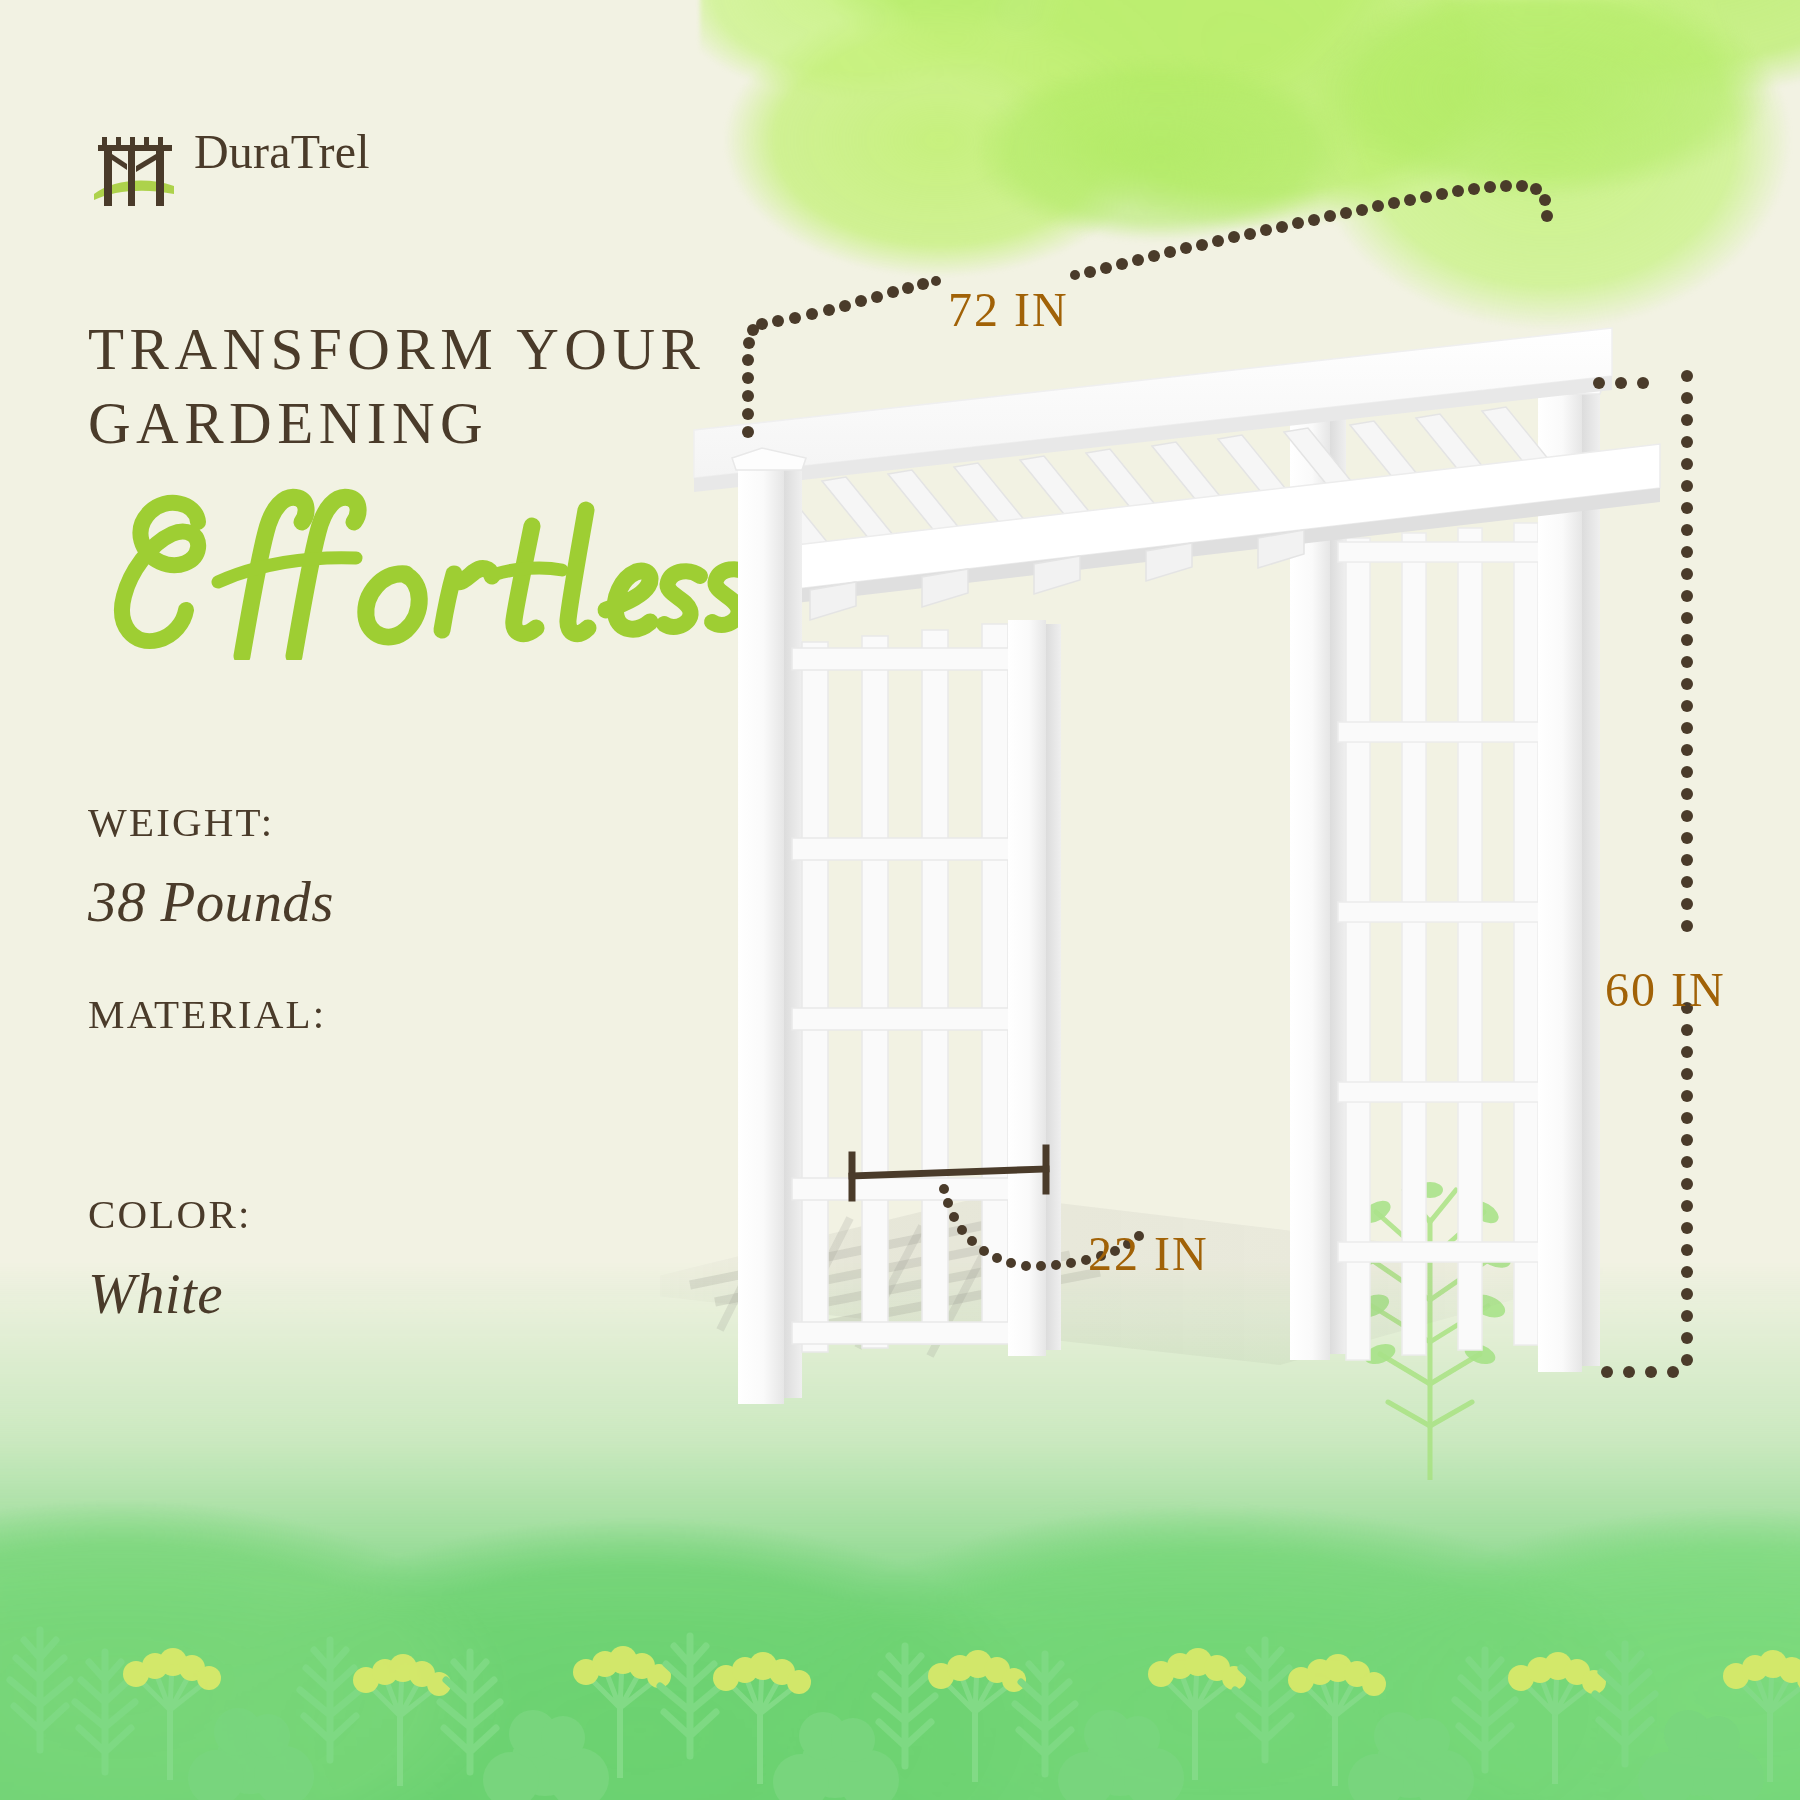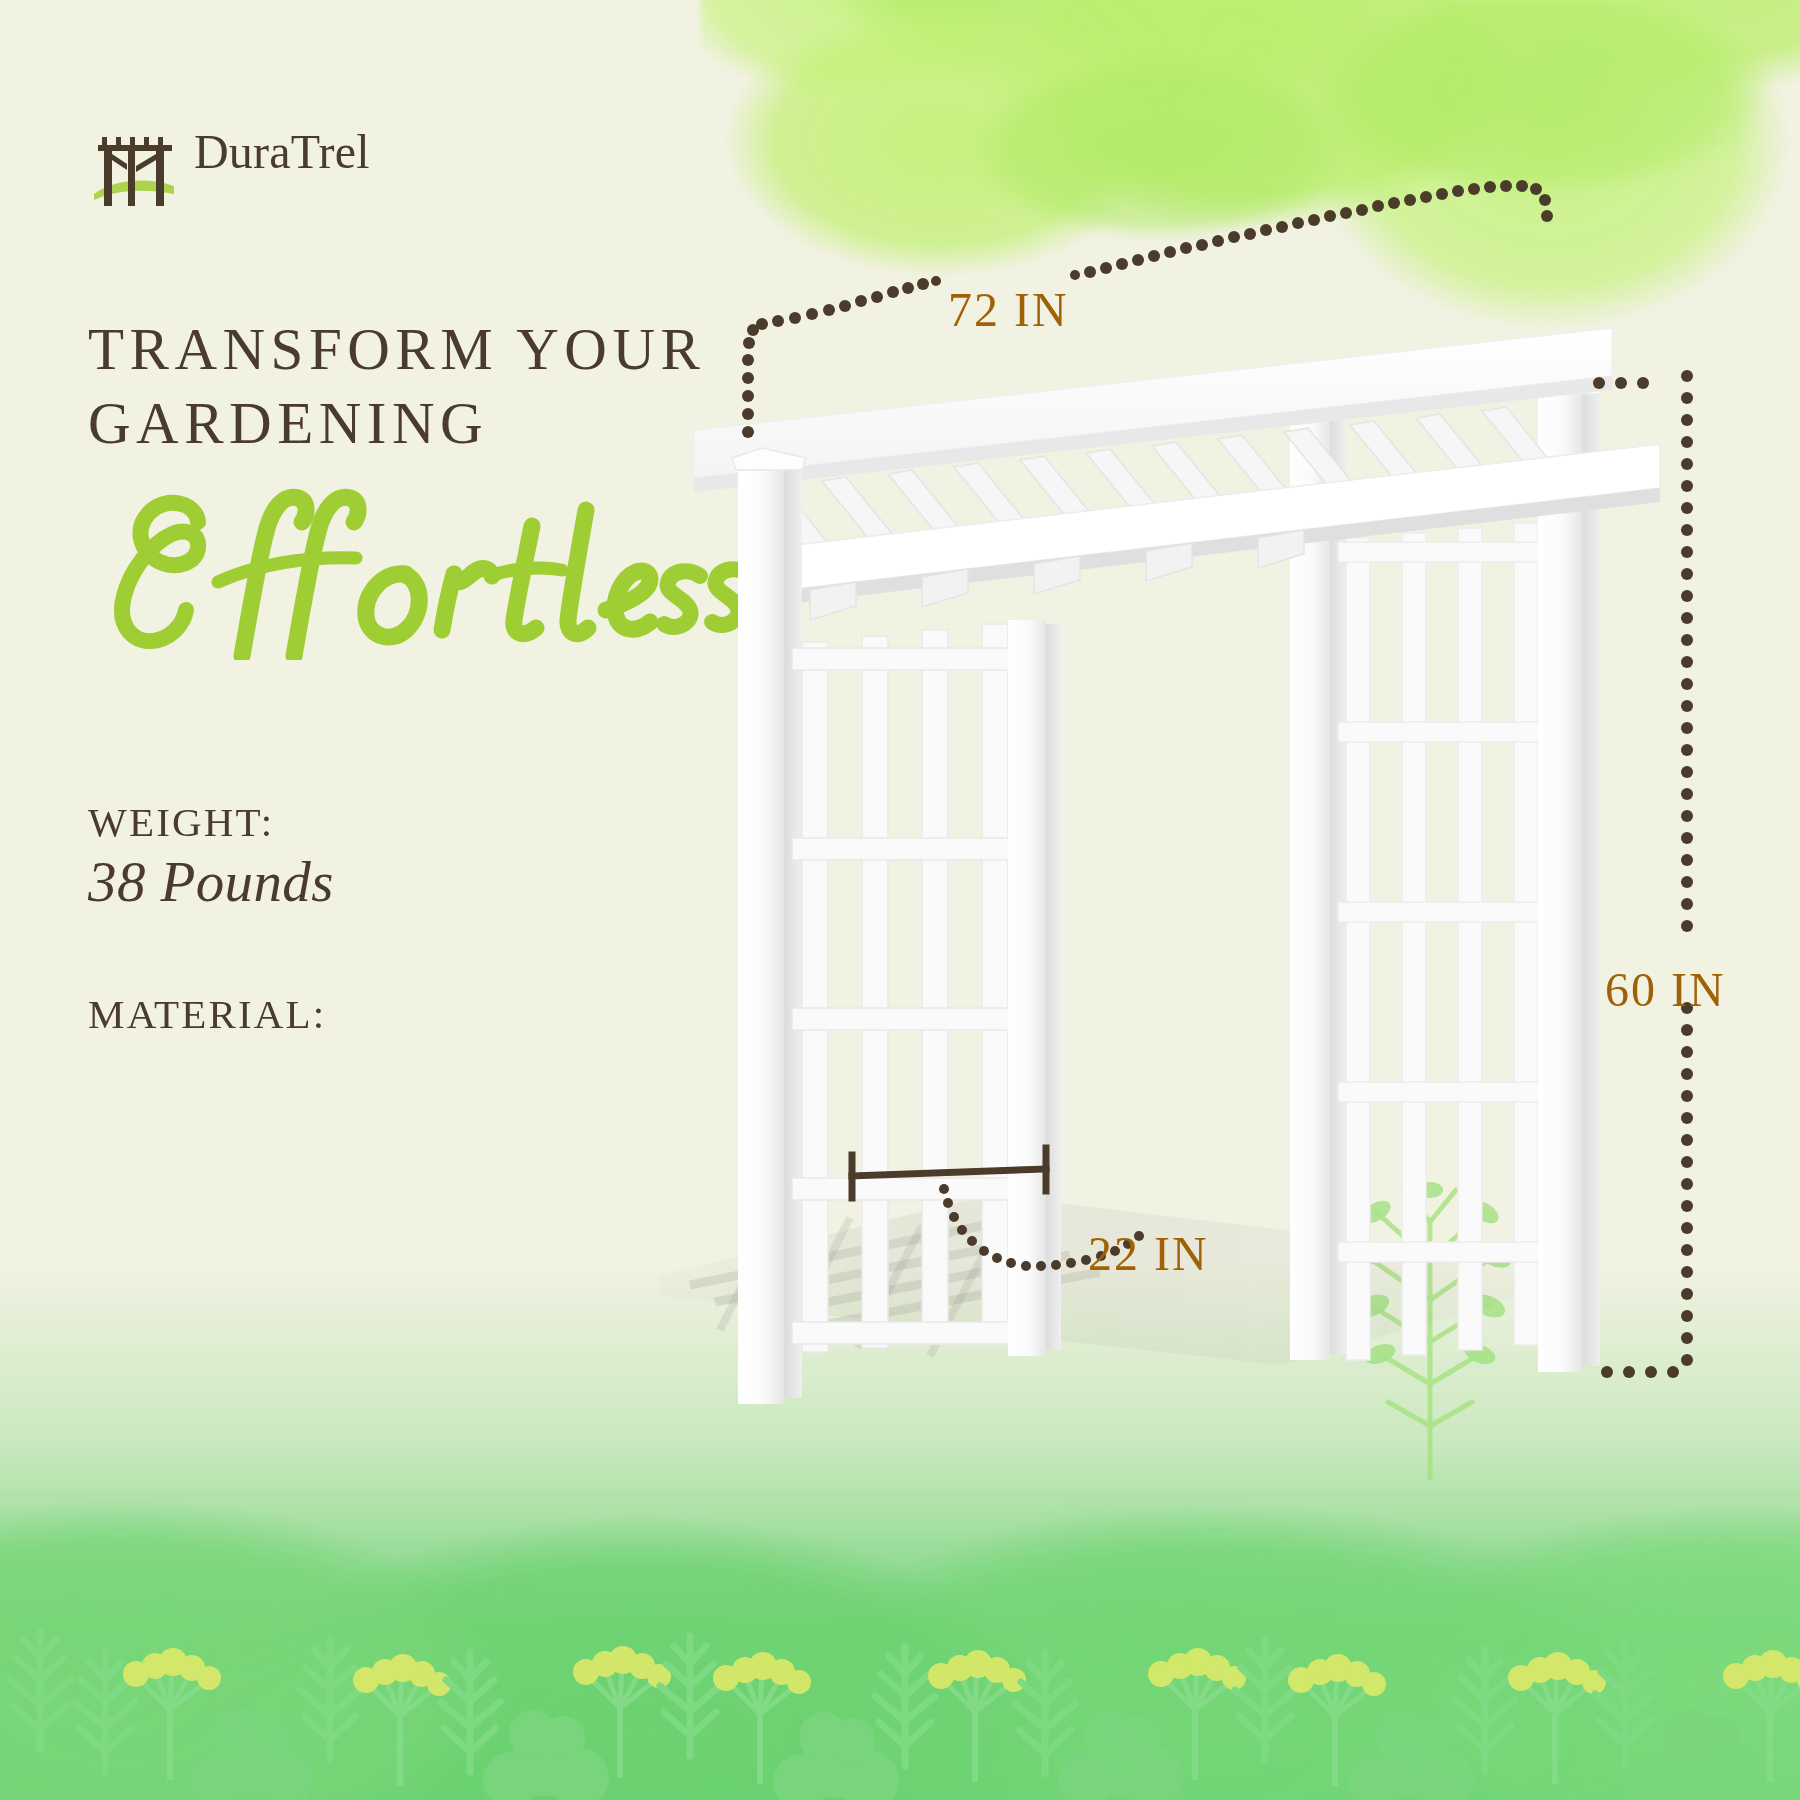--- a/index.html
+++ b/index.html
@@ -76,21 +76,21 @@
   
   .spec{position:absolute;left:88px;}
   .spec-label{
     font-family:"Liberation Serif", serif;
     font-size:41px;color:#4A3B2A;letter-spacing:2.2px;line-height:48px;
     white-space:nowrap;
   }
   .spec-value{
     font-family:"Liberation Serif", serif;
     font-style:italic;font-size:57px;color:#4A3B2A;line-height:72px;
-    letter-spacing:.4px;white-space:nowrap;margin-top:0;
+    letter-spacing:.4px;white-space:nowrap;margin-top:20px;
   }
   #spec-weight{top:798px;}
   #spec-material{top:990px;}
   #spec-color{top:1190px;}
 
   
   .product{position:absolute;left:660px;top:290px;width:1060px;height:1120px;}
   .product svg{display:block;}
 
   
@@ -254,20 +254,24 @@
 
   <div class="spec" id="spec-weight">
     <div class="spec-label">WEIGHT:</div>
     <div class="spec-value">38 Pounds</div>
   </div>
 
   <div class="spec" id="spec-material">
     <div class="spec-label">MATERIAL:</div>
   </div>
 
+  <div class="spec" id="spec-color">
+    <div class="spec-label">COLOR:</div>
+    <div class="spec-value">White</div>
+  </div>
 
   <div class="product">
     <svg viewBox="0 0 1060 1120" width="1060" height="1120">
       <defs>
         <linearGradient id="postFace" x1="0" y1="0" x2="1" y2="0">
           <stop offset="0%" stop-color="#FFFFFF"></stop>
           <stop offset="55%" stop-color="#FAFAFA"></stop>
           <stop offset="100%" stop-color="#E6E6E6"></stop>
         </linearGradient>
         <linearGradient id="postSide" x1="0" y1="0" x2="1" y2="0">

